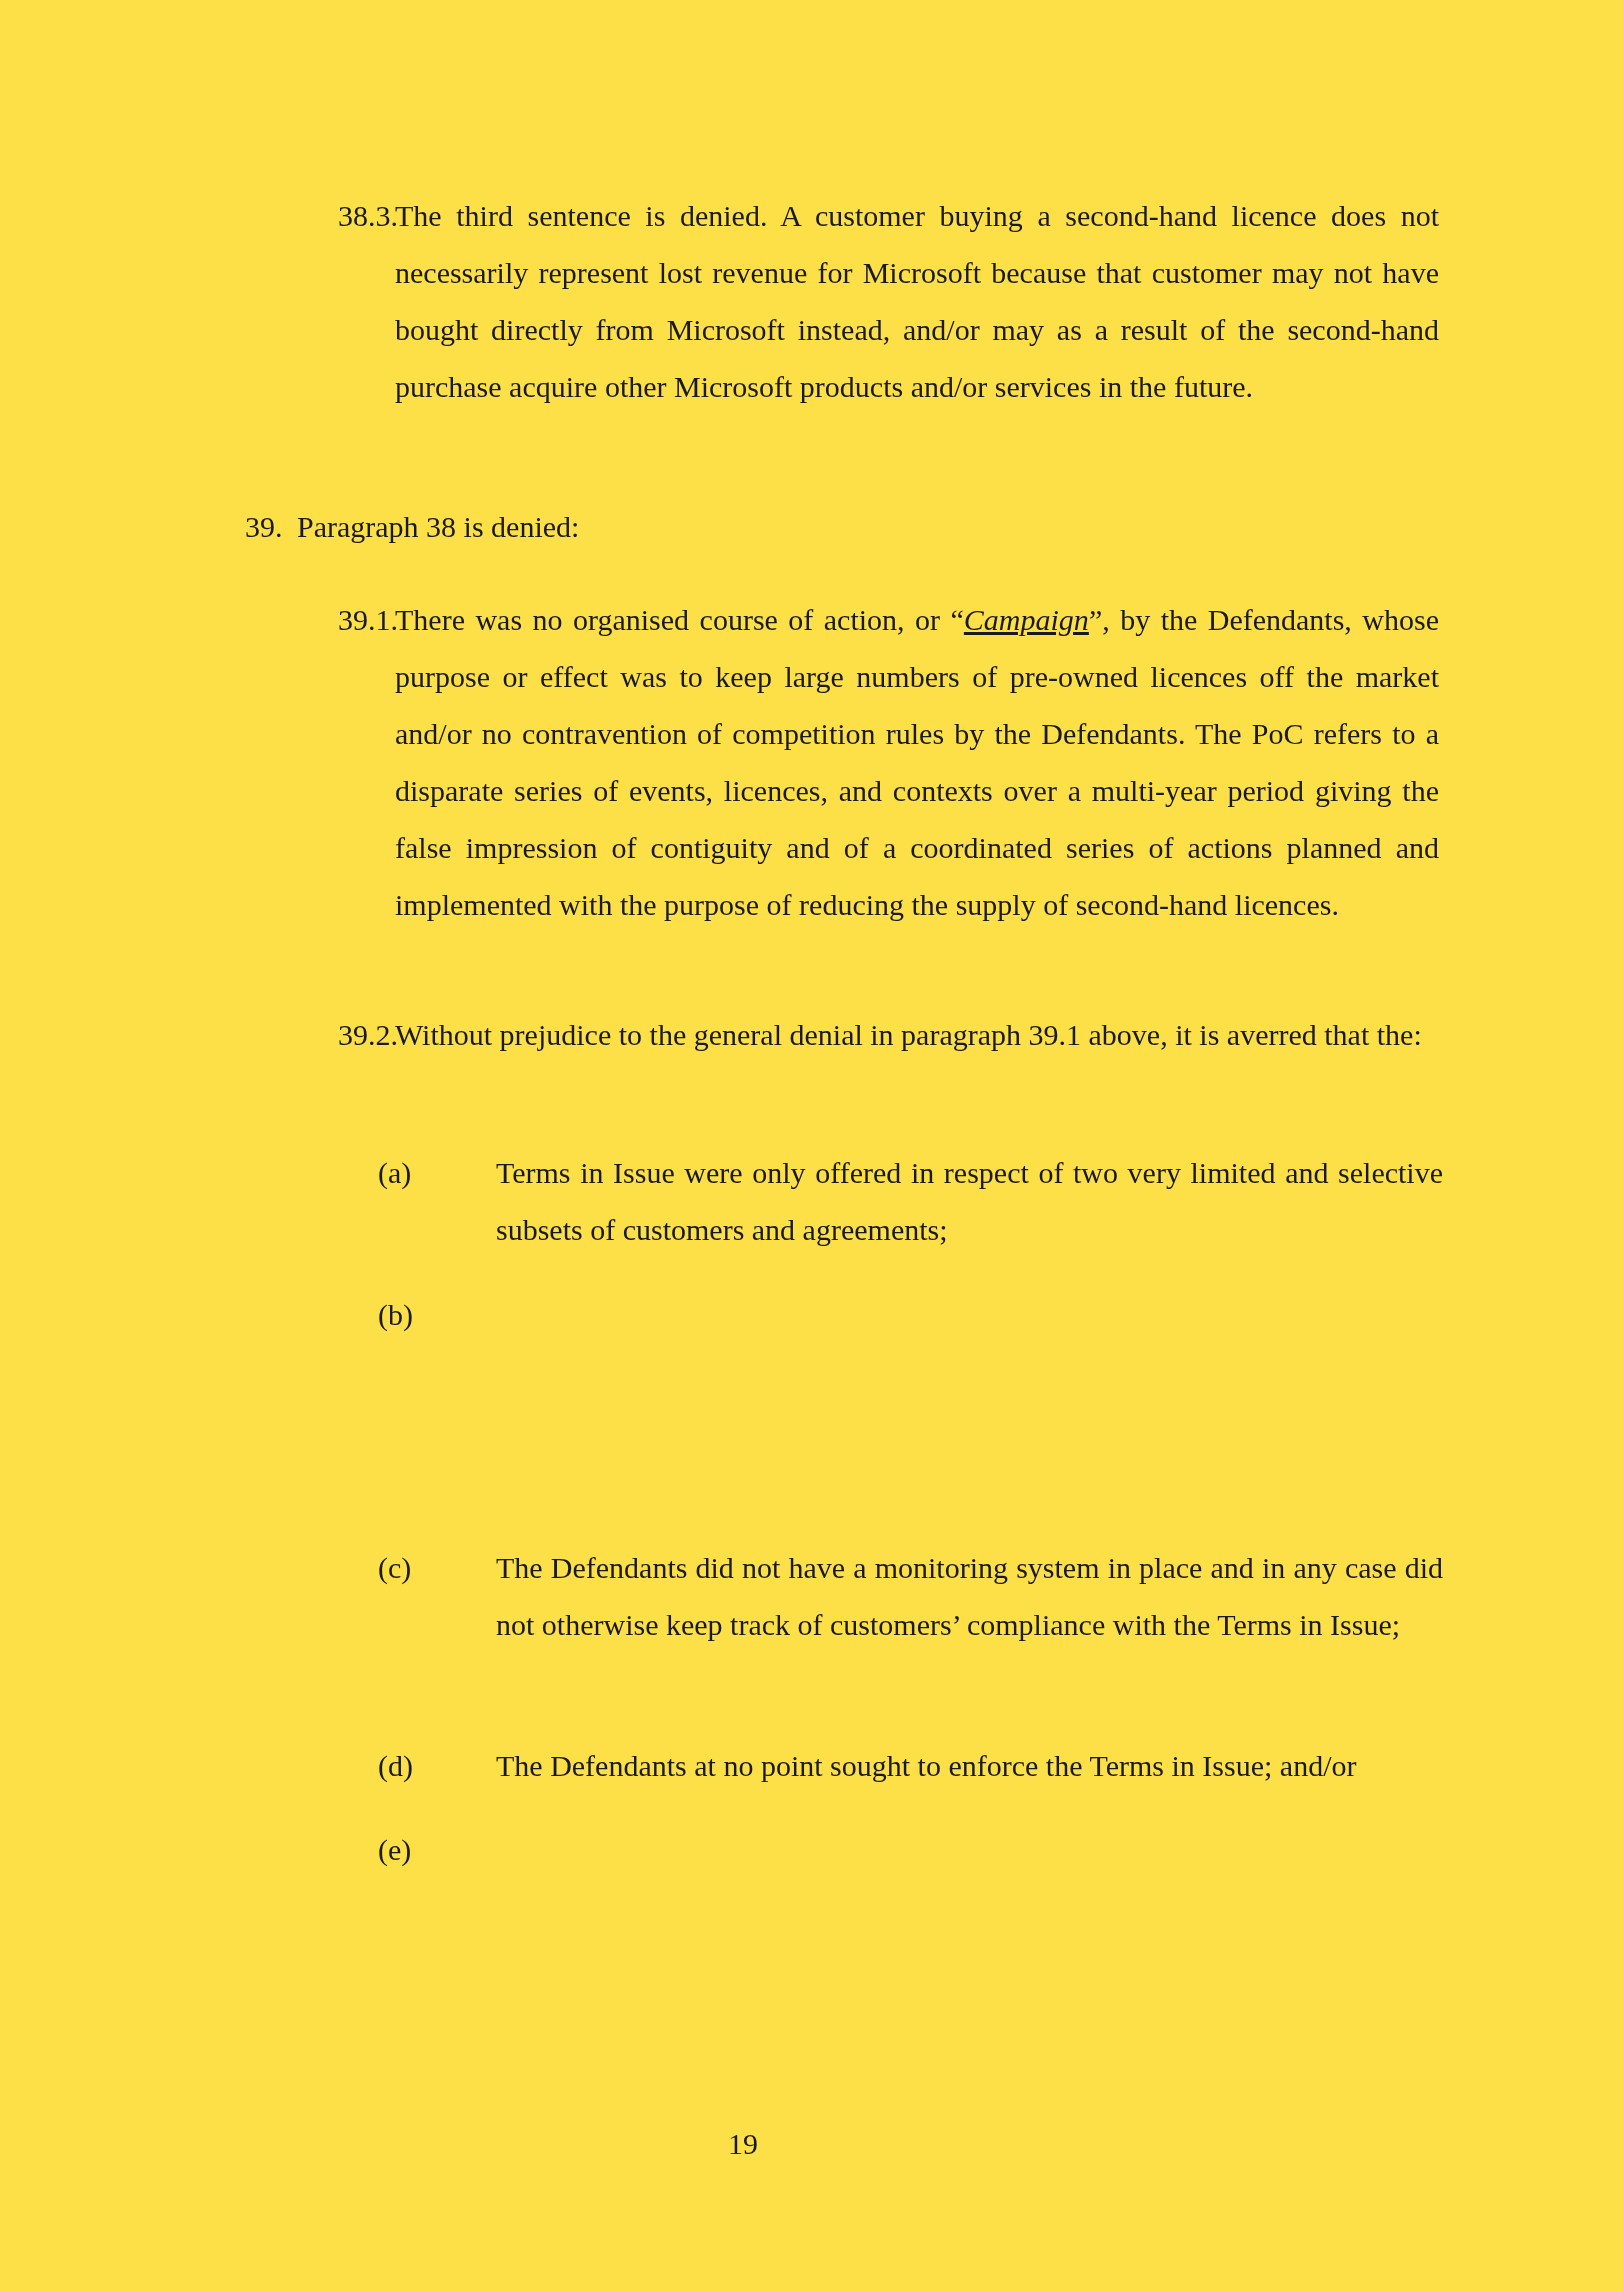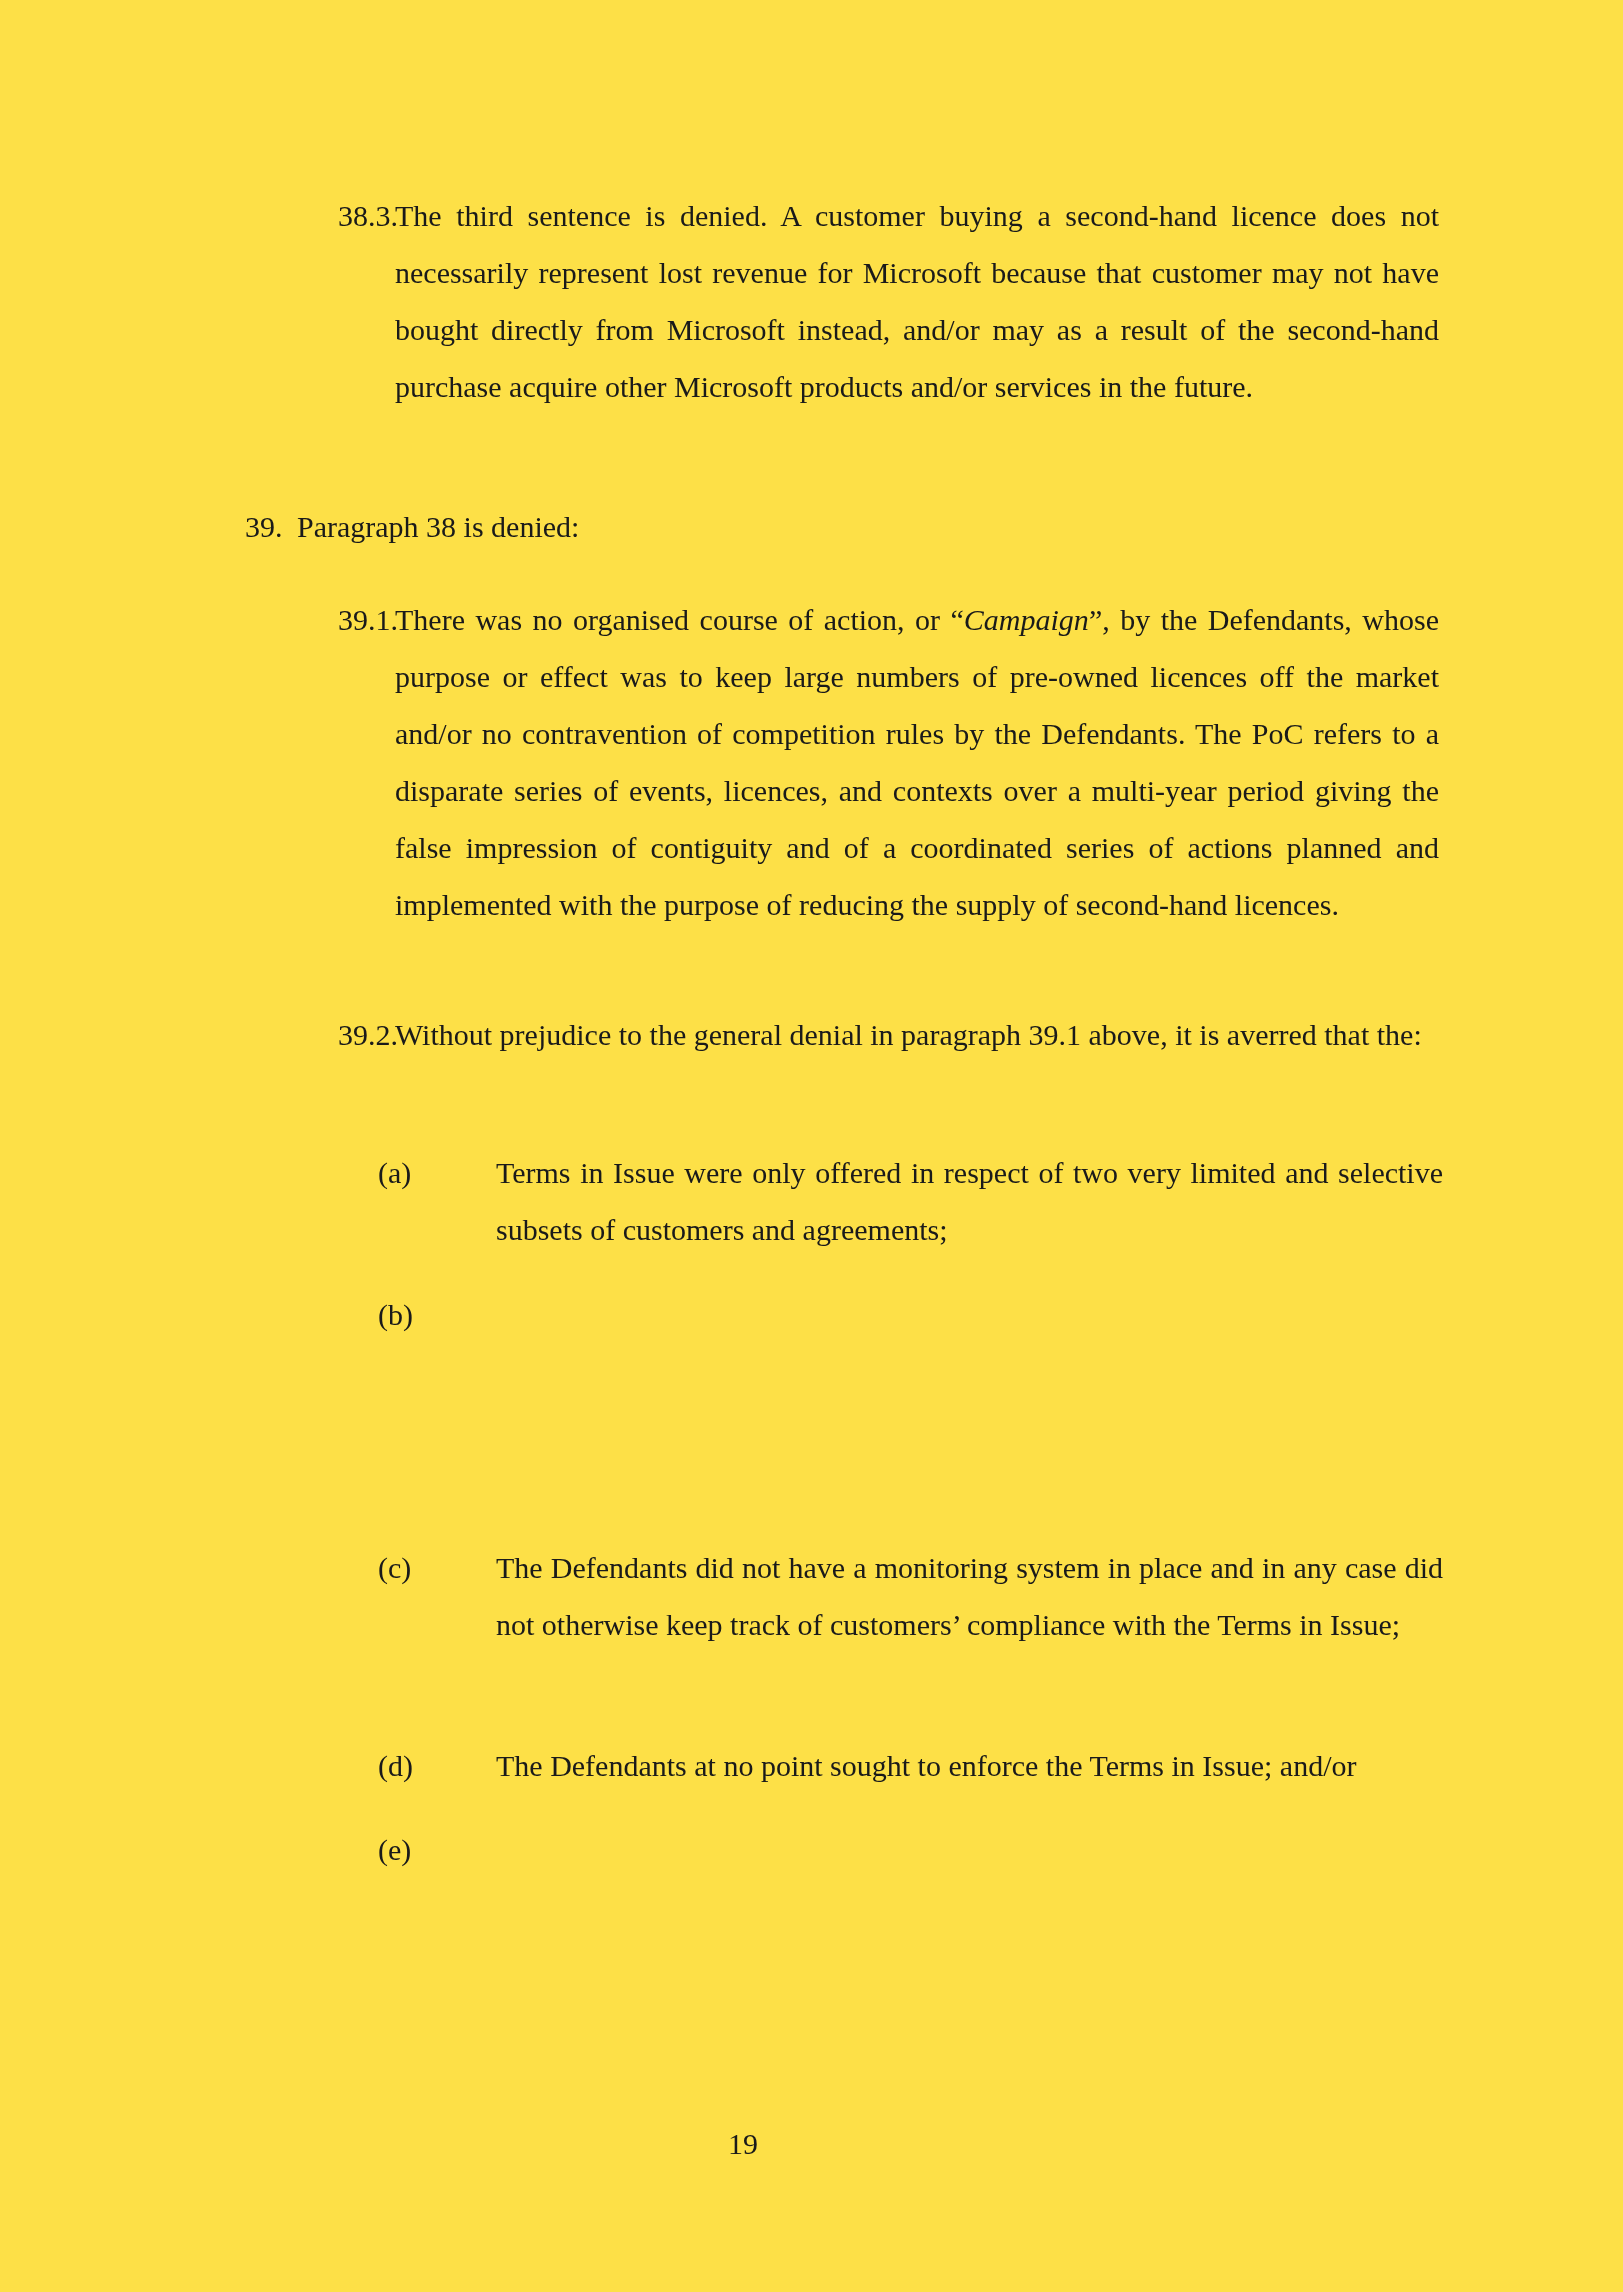--- a/index.html
+++ b/index.html
@@ -25,21 +25,21 @@
   }
   .line-block {
     position: absolute;
     line-height: 57px;
     text-align: justify;
   }
   .num {
     position: absolute;
     line-height: 57px;
   }
-  em { font-style: italic; }
+  em { font-style: italic; text-decoration: underline; }
   .para-text {
     text-align: justify;
     text-align-last: left;
   }
   .page-number {
     position: absolute;
     left: 0;
     width: 1486px;
     top: 2127px;
     text-align: center;

